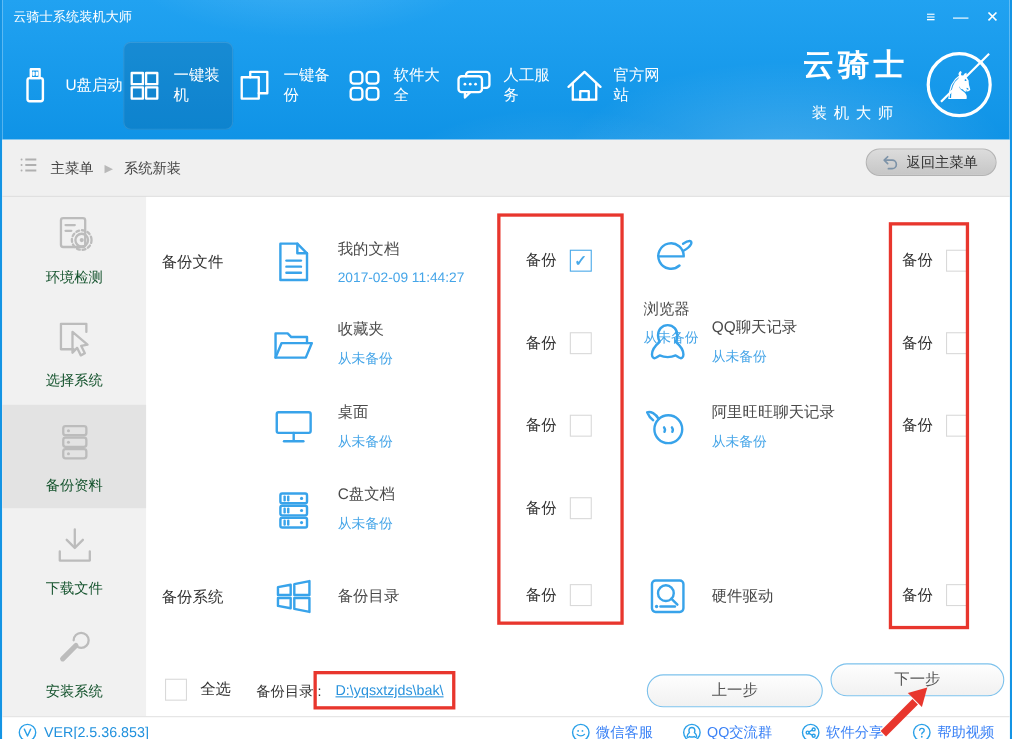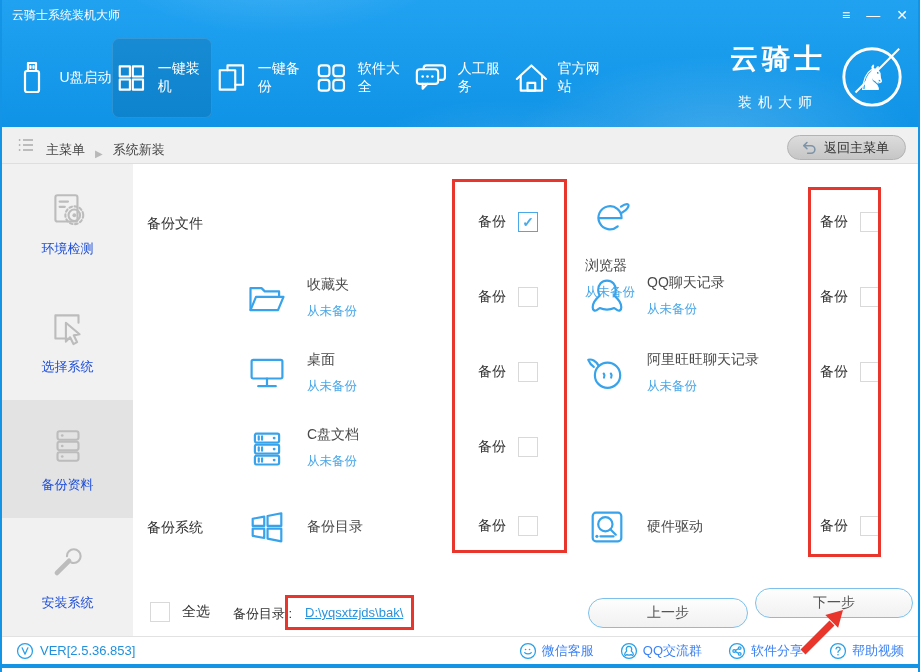--- a/index.html
+++ b/index.html
@@ -26,33 +26,33 @@
   .nav-ico { width:40px; height:40px; }
   .nav-ico svg { width:100%; height:100%; stroke:#fff; fill:none; stroke-width:2.2;
                  stroke-linecap:round; stroke-linejoin:round; }
   .logo { position:absolute; right:12px; top:40px; display:flex; align-items:center; gap:12px; }
   .logo-text { text-align:center; }
   .logo-line1 { font-size:28px; font-weight:bold; letter-spacing:4px; }
   .logo-line2 { font-size:14px; letter-spacing:6px; margin-top:16px; }
   .logo-badge svg { display:block; }
 
   
-  .breadcrumb { height:37px; background:#f0f0f0; border-bottom:1px solid #dedede;
-                display:flex; align-items:flex-end; gap:10px; padding:4px 14px; position:relative; }
+  .breadcrumb { height:52px; background:#f0f0f0; border-bottom:1px solid #dedede;
+                display:flex; align-items:center; gap:10px; padding:16px 14px; position:relative; }
   .bc-text { font-size:13px; color:#444; }
   .bc-arrow { font-size:10px; color:#b8b8b8; }
   .back-btn { position:absolute; right:12px; top:8px; height:25px; padding:0 16px 0 12px;
               border-radius:13px; background:linear-gradient(#dcdcdc,#c6c6c6); border:1px solid #b3b3b3;
               display:flex; align-items:center; gap:7px; font-size:13px; color:#333; cursor:pointer; }
 
   
   .body { display:flex; height:472px; }
   .sidebar { width:131px; background:#f1f1f1; display:flex; flex-direction:column; }
   .side-item { flex:1; display:flex; flex-direction:column; align-items:center; justify-content:center;
-               gap:9px; font-size:13px; color:#1d4ed8; cursor:pointer; }
+               gap:9px; font-size:13px; color:#14532d; cursor:pointer; }
   .side-item.active { background:#e3e3e3; }
   .side-ico { width:42px; height:42px; color:#bcbcbc; }
   .side-ico svg { width:100%; height:100%; stroke:currentColor; fill:none; stroke-width:2;
                   stroke-linecap:round; stroke-linejoin:round; }
   .main { flex:1; position:relative; background:#fff; }
 
   .group-label { position:absolute; font-size:14px; color:#333; }
   .item { position:absolute; display:flex; align-items:center; height:56px; gap:18px; }
   .ico { width:44px; height:44px; color:#38a3ea; flex:none; }
   .ico svg { width:100%; height:100%; stroke:currentColor; fill:none; stroke-width:2;
@@ -245,33 +245,58 @@
               <circle cx="14.5" cy="10" r="1.3" fill="currentColor" stroke="none"></circle>
               <circle cx="14.5" cy="20" r="1.3" fill="currentColor" stroke="none"></circle>
               <circle cx="14.5" cy="30" r="1.3" fill="currentColor" stroke="none"></circle>
             </svg>
         </span>
         <span>备份资料</span>
       </div>
       <div class="side-item">
         <span class="side-ico">
           <svg viewBox="0 0 40 40">
+              <path d="M7 25 v8 h26 v-8"></path>
+              <line x1="20" y1="6" x2="20" y2="21"></line>
+              <polyline points="13,15 20,22 27,15"></polyline>
+            </svg>
+        </span>
+        <span>下载文件</span>
+      </div>
+      <div class="side-item">
+        <span class="side-ico">
+          <svg viewBox="0 0 40 40">
               <circle cx="25.5" cy="12.5" r="6.5" stroke-dasharray="33 7.8" transform="rotate(180 25.5 12.5)"></circle>
               <line x1="21" y1="17" x2="9.5" y2="28.5" stroke-width="4.5"></line>
             </svg>
         </span>
         <span>安装系统</span>
       </div>
     </div>
 
     <div class="main">
 
       <div class="group-label" style="left:14px; top:51px;">备份文件</div>
       <div class="group-label" style="left:14px; top:355px;">备份系统</div>
 
+      <div class="item" style="left:112px; top:31px;">
+        <span class="ico">
+          <svg viewBox="0 0 40 40">
+              <path d="M9 5 h14 l8 8 v22 h-22 z"></path>
+              <polyline points="23,5 23,13 31,13"></polyline>
+              <line x1="14" y1="19" x2="26" y2="19"></line>
+              <line x1="14" y1="24" x2="26" y2="24"></line>
+              <line x1="14" y1="29" x2="26" y2="29"></line>
+            </svg>
+        </span>
+        <div class="txt">
+            <div class="t">我的文档</div>
+            <div class="s">2017-02-09 11:44:27</div>
+          </div>
+      </div>
       <div class="item" style="left:112px; top:106px;">
         <span class="ico">
           <svg viewBox="0 0 40 40">
               <path d="M5 31 V11 h10 l3 3 h13 v5"></path>
               <path d="M5 31 l5 -12 h25 l-5 12 z"></path>
             </svg>
         </span>
         <div class="txt">
             <div class="t">收藏夹</div>
             <div class="s">从未备份</div>

